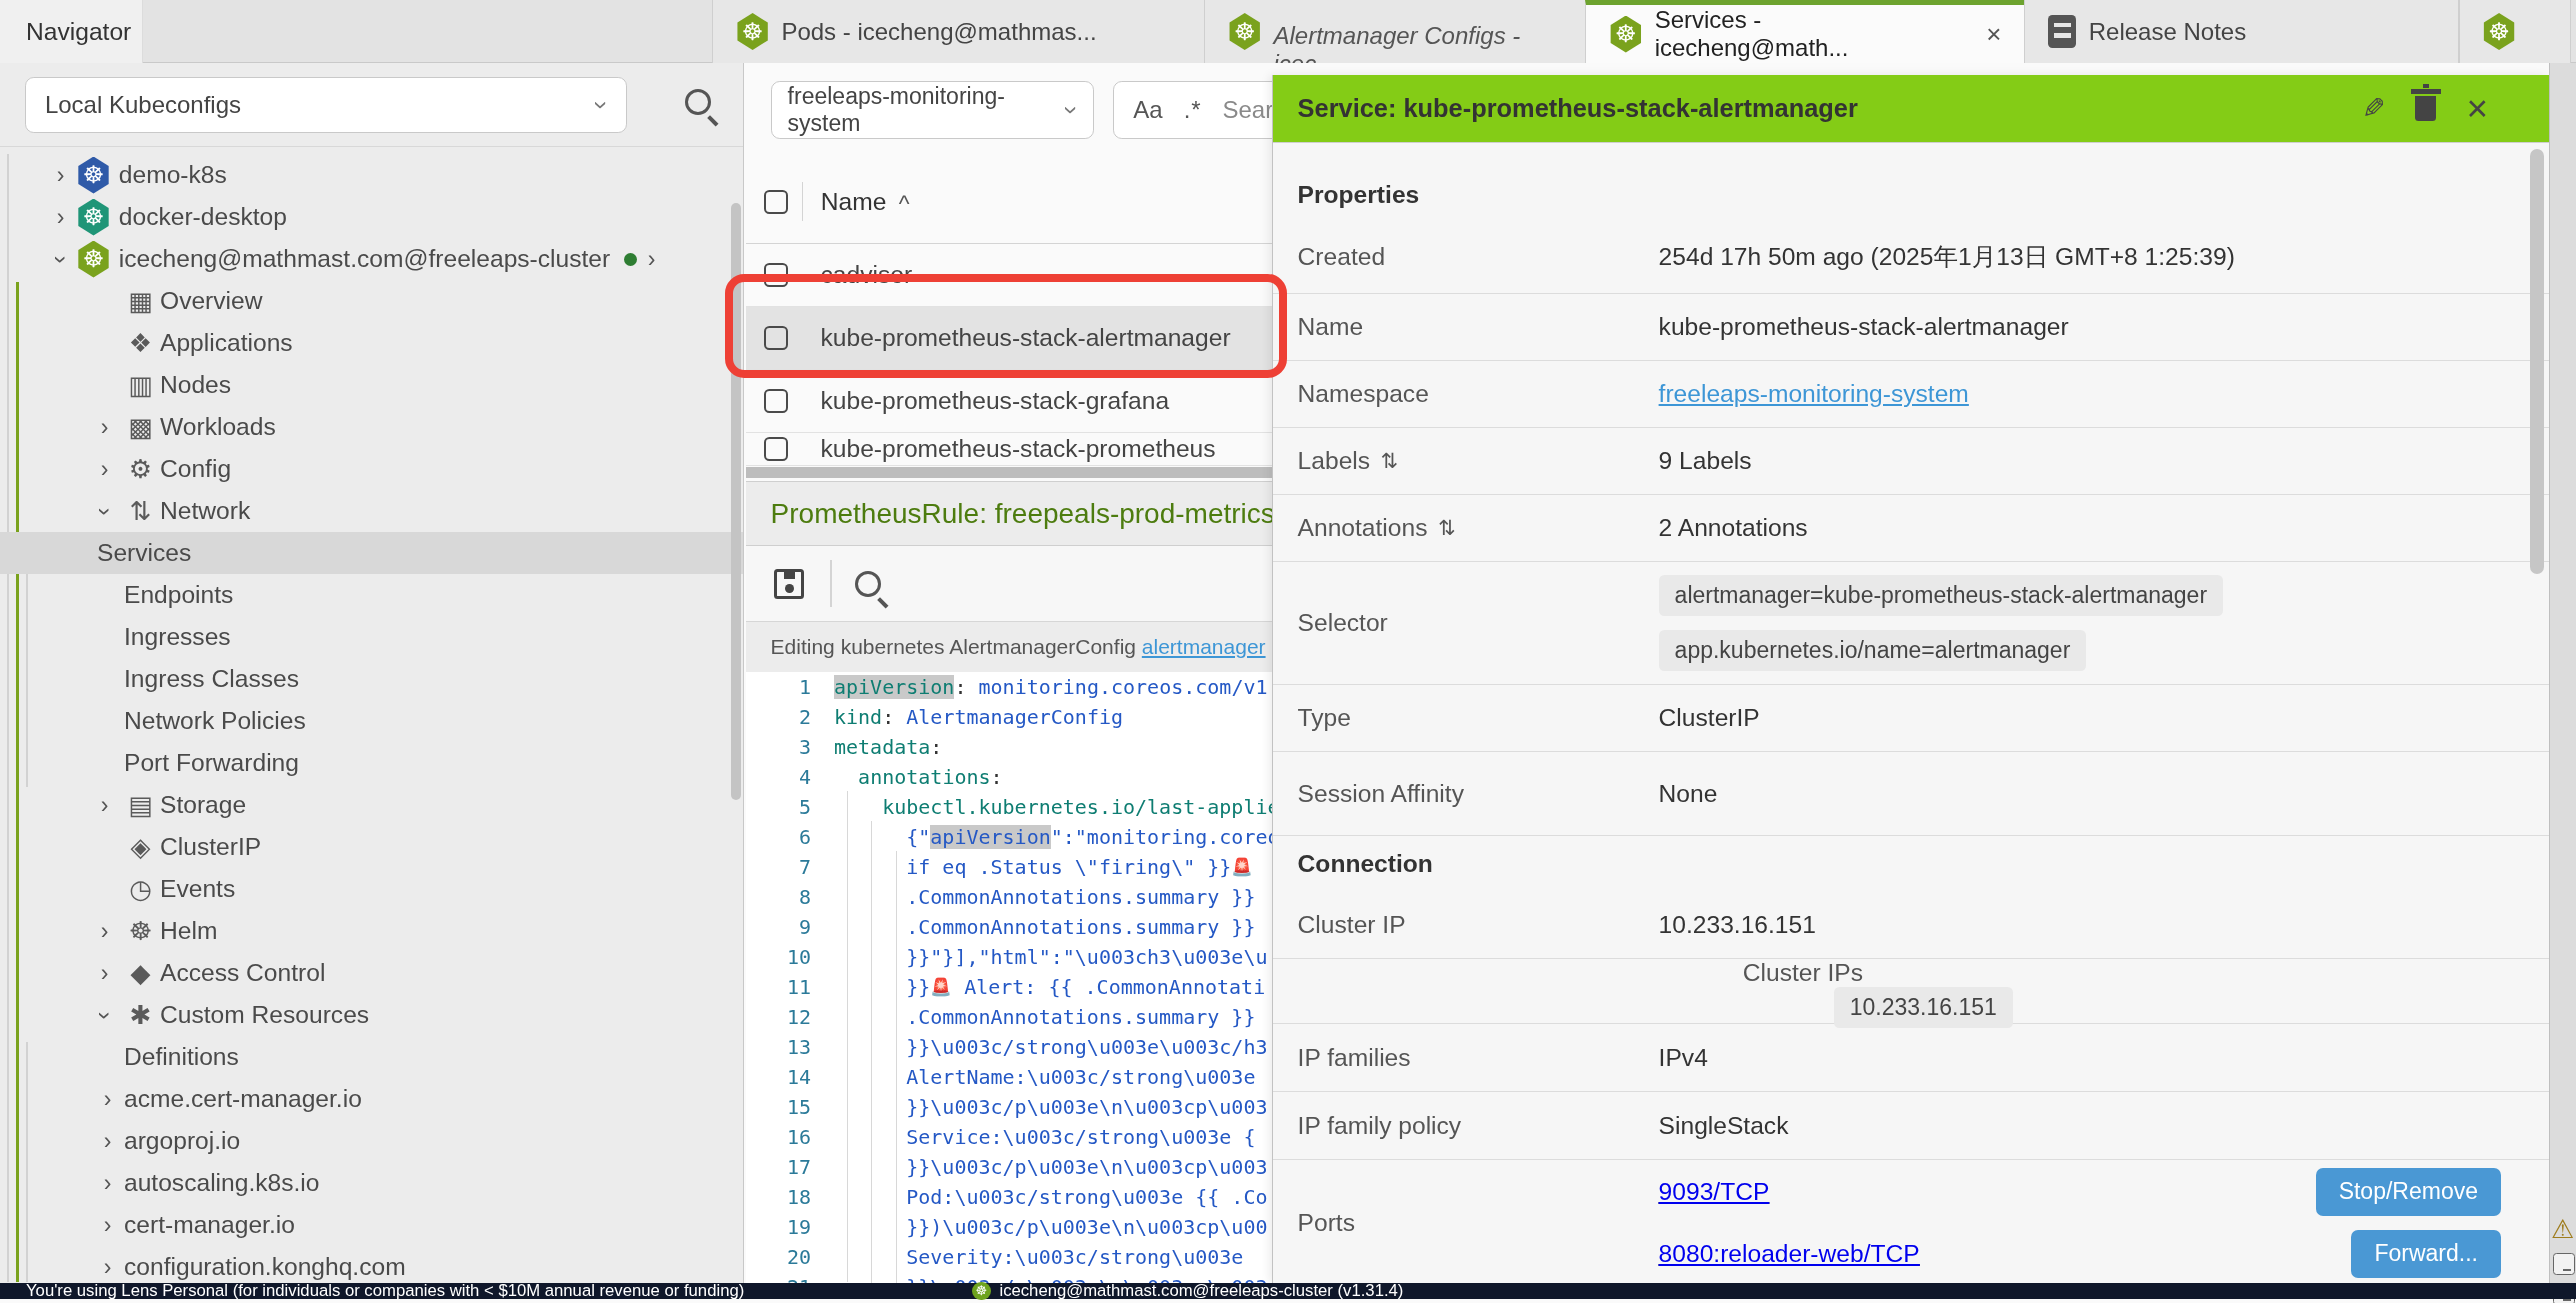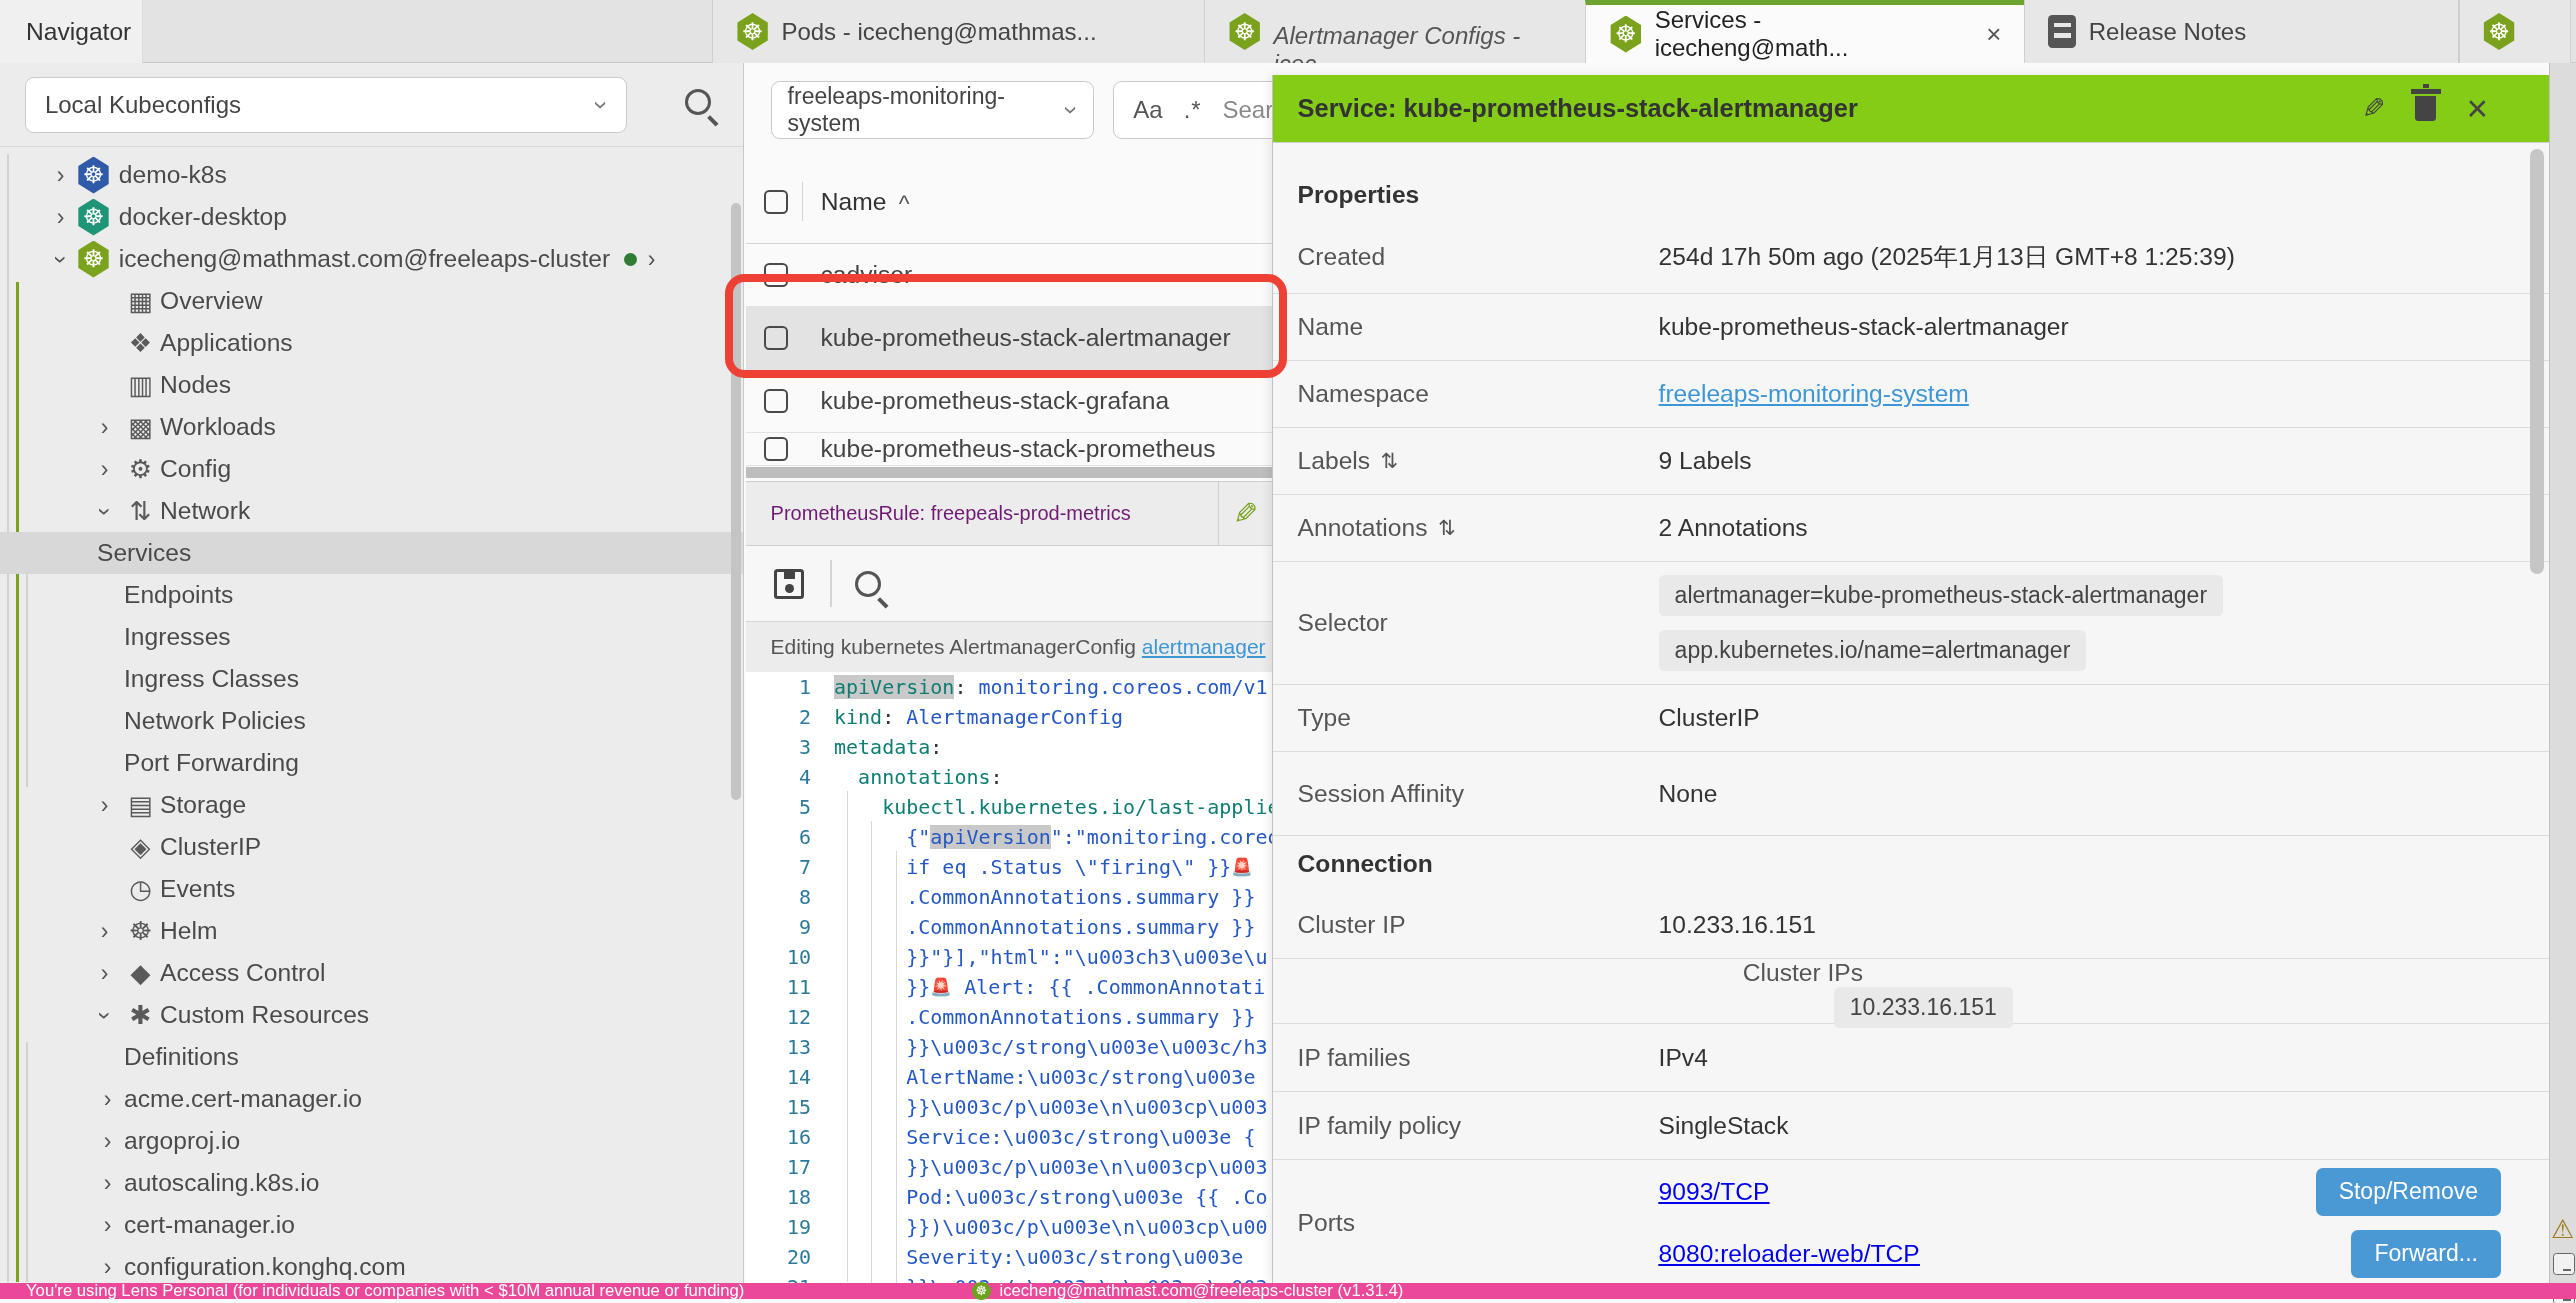--- a/index.html
+++ b/index.html
@@ -75,21 +75,21 @@
   .th-div { width:1.8px; height:39px; background:#d4d4d4; margin-left:14px; }
   .th-name { margin-left:17.5px; }
   .sort-caret { margin-left:12.3px; font-size:23px; color:#555; position:relative; top:2.6px; }
   .trow { position:absolute; left:0; width:526px; height:63px; display:flex; align-items:center;
     border-bottom:0.9px solid #e2e2e2; font-size:24.6px; color:#444; }
   .trow.selected { background:#e3e3e3; }
   .trow .name { margin-left:33px; white-space:nowrap; }
   .hscroll { position:absolute; left:0; top:404px; width:526px; height:11.4px; background:#bdbdbd; }
   .rulebar { position:absolute; left:0; top:418px; width:526px; height:65px; background:#ececec;
     border-top:0.9px solid #cfcfcf; border-bottom:0.9px solid #cfcfcf; display:flex; align-items:center; }
-  .rulebar .title { margin-left:24.6px; font-size:20px; color:#701a75; white-space:nowrap; }
+  .rulebar .title { margin-left:24.6px; font-size:28px; color:#4d7c0f; white-space:nowrap; }
   .rulebar .vdiv { margin-left:auto; width:0.9px; height:65px; background:#cfcfcf; }
   .pencil { font-size:30px; color:#7aa21d; padding:0 14px; transform:scaleX(-1); display:inline-block; }
   .edtoolbar { position:absolute; left:0; top:483px; width:526px; height:75px; background:#f7f7f7;
     display:flex; align-items:center; }
   .floppy { width:30px; height:30px; border:3.5px solid #444; border-radius:3.5px; margin-left:28px;
     position:relative; flex:none; }
   .floppy::before { content:""; position:absolute; left:7px; top:-1.8px; width:10.5px; height:8.8px; background:#444; }
   .floppy::after { content:""; position:absolute; left:8px; top:12.3px; width:8.8px; height:8.8px;
     border-radius:50%; background:#444; }
   .tb-div { width:1.8px; height:47px; background:#d4d4d4; margin:0 23px 0 26px; }
@@ -144,21 +144,21 @@
     border-left:0.9px solid #bfbfbf; }
   .warn { position:absolute; left:0.9px; top:1151px; font-size:26px; color:#9f7c1c; }
   .sq-icon { position:absolute; left:2.6px; top:1190px; width:22px; height:22px;
     border:1.8px solid #666; border-radius:3.5px; background:#f2f2f2; }
   .sq-icon::after { content:""; position:absolute; right:2.6px; bottom:2.6px; width:8px; height:2.6px; background:#666; }
   .sq-icon.two { top:1220px; }
 
   
   .red-annotation { position:absolute; left:725px; top:274px; width:562px; height:104px;
     border:8.8px solid #ee4035; border-radius:19.3px; z-index:100; }
-  .statusbar { position:absolute; left:0; top:1283px; width:2576px; height:16px; background:#ec4899;
+  .statusbar { position:absolute; left:0; top:1283px; width:2576px; height:16px; background:#0f172a;
     display:flex; align-items:center; color:#fff; font-size:16.7px; z-index:120; }
   .statusbar .left { margin-left:26px; white-space:nowrap; }
   .statusbar .cluster { display:flex; align-items:center; gap:8.8px; margin-left:228px; white-space:nowrap; }
   .mini-k8s { width:18.4px; height:18.4px; border-radius:50%; background:#6ea31f; color:#fff;
     display:inline-flex; align-items:center; justify-content:center; font-size:13px; flex:none; }
 </style>
 </head>
 <body>
 
 <div id="app">

